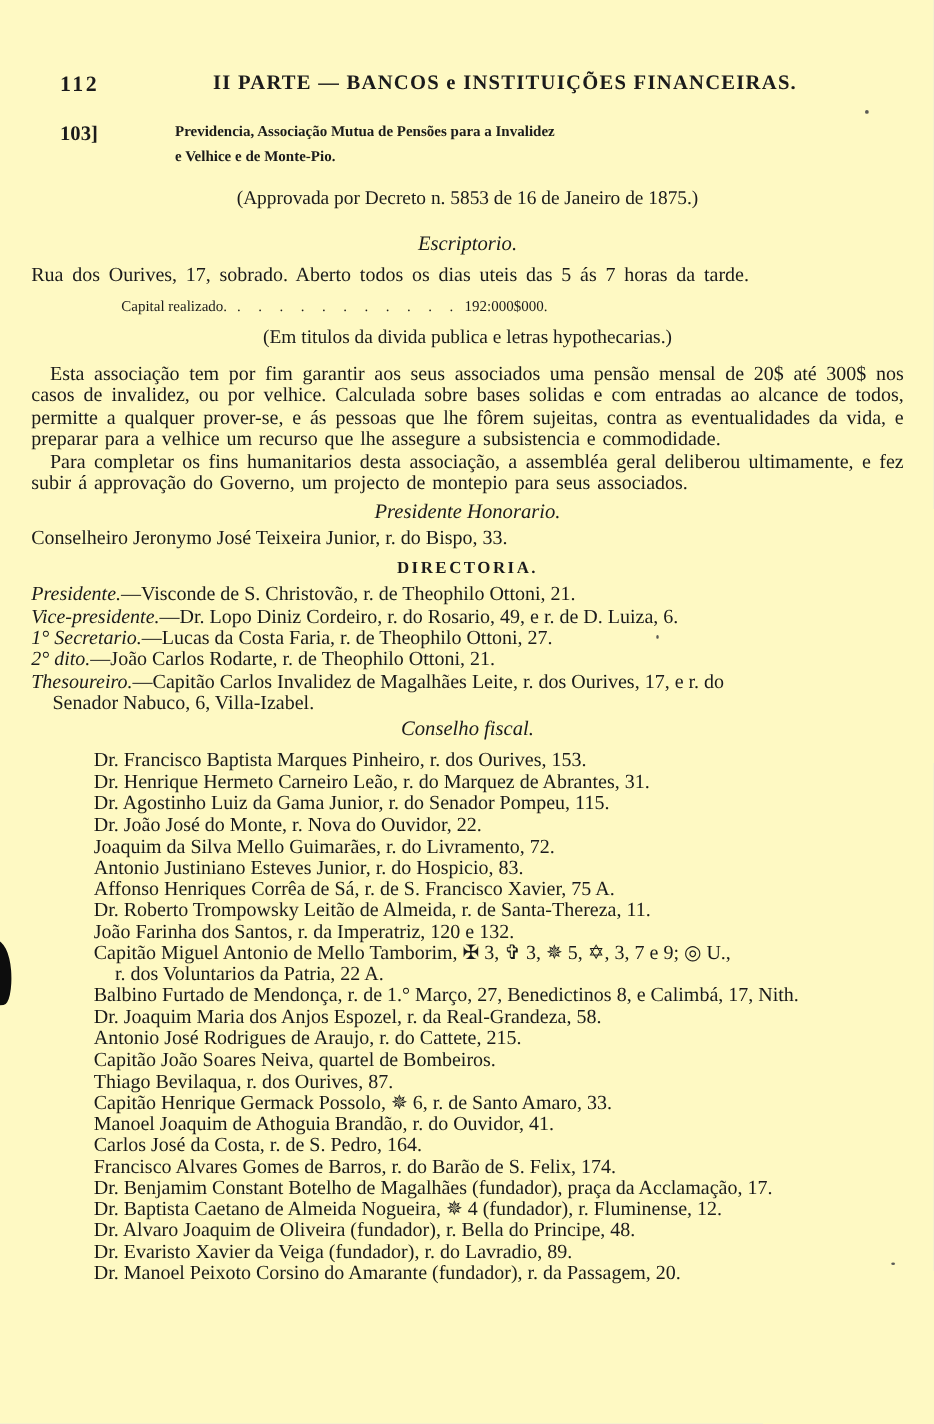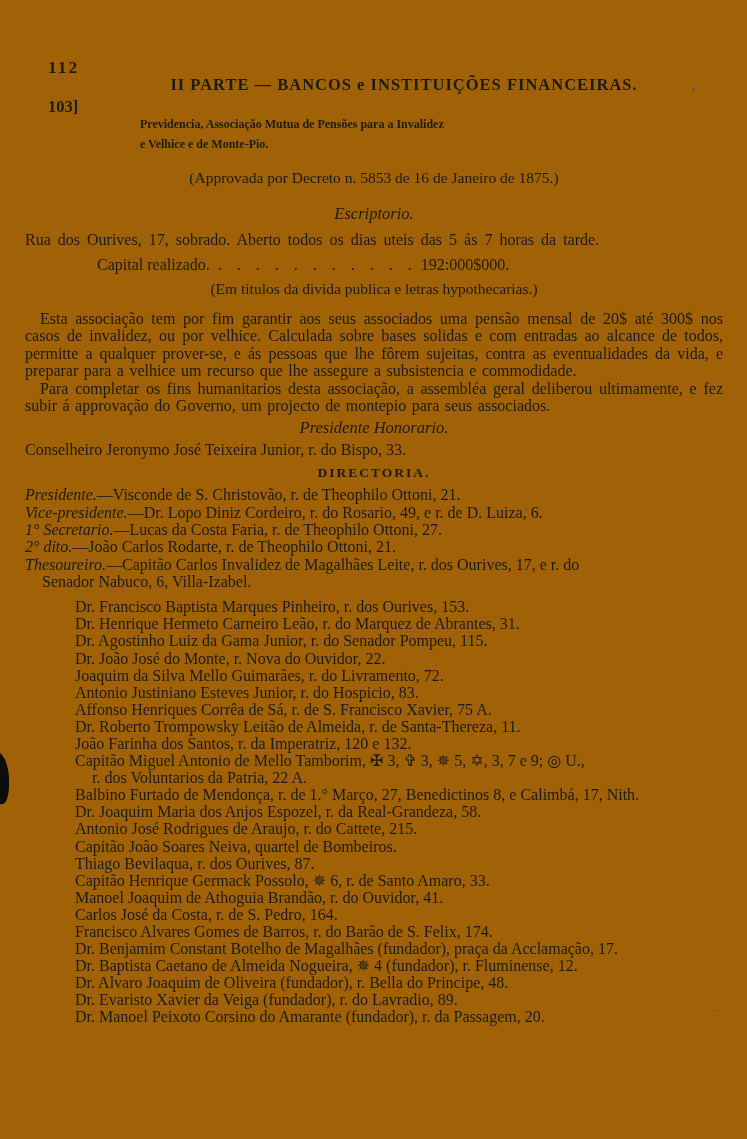--- a/index.html
+++ b/index.html
@@ -1,24 +1,24 @@
 <!DOCTYPE html>
 <html><head>
 <meta charset="utf-8">
 <style>
   html,body { margin:0; padding:0; background:#e8e6e0; }
   .page {
     position:relative;
     width:747px; height:1139px;
-    background:#a16207;
+    background:#fef9c3;
     overflow:hidden;
     font-family:"Liberation Serif","DejaVu Serif",serif;
     color:#1b1b1b;
   }
-  .content { position:absolute; left:25px; top:0; width:698px;margin-top:19px; }
+  .content { position:absolute; left:25px; top:0; width:698px; }
 
   .running-header {
     margin-top:57px;
     text-align:center;
     font-weight:bold;
     font-size:16.5px; line-height:18px;
     letter-spacing:1px;
     padding-left:60px;
   }
   .page-number {
@@ -35,21 +35,21 @@
     font-size:12px; line-height:19.5px;
     padding-left:115px;
   }
   .approval { margin-top:15px; text-align:center; font-size:15.5px; line-height:17px; }
 
   .h-italic { text-align:center; font-style:italic; font-size:16.5px; line-height:18px; }
   .office-heading { margin-top:19px; }
 
   .address { margin-top:8px; font-size:16px; line-height:17px; word-spacing:3px; }
 
-  .capital-line { margin-top:8px; padding-left:72px; font-size:16px; line-height:17px; }
+  .capital-line { margin-top:8px; padding-left:72px; font-size:12px; line-height:17px; }
   .capital-line .dots { word-spacing:9px; padding:0 8px; letter-spacing:1px; }
 
   .capital-note { margin-top:7px; text-align:center; font-size:15.5px; line-height:17px; }
 
   .paragraphs { margin-top:13px; font-size:16px; line-height:17.4px; text-align:justify; word-spacing:1.5px; }
   .paragraphs p { margin:0; text-indent:15px; }
 
   .honorary-heading { margin-top:5px; }
   .honorary-name { margin-top:4px; font-size:16px; line-height:17px; }
 
@@ -122,20 +122,21 @@
 
     <div class="board">
       <div><span class="role">Presidente.</span><span>—Visconde de S. Christovão, r. de Theophilo Ottoni, 21.</span></div>
       <div><span class="role">Vice-presidente.</span><span>—Dr. Lopo Diniz Cordeiro, r. do Rosario, 49, e r. de D. Luiza, 6.</span></div>
       <div><span class="role">1° Secretario.</span><span>—Lucas da Costa Faria, r. de Theophilo Ottoni, 27.</span></div>
       <div><span class="role">2° dito.</span><span>—João Carlos Rodarte, r. de Theophilo Ottoni, 21.</span></div>
       <div><span class="role">Thesoureiro.</span><span>—Capitão Carlos Invalidez de Magalhães Leite, r. dos Ourives, 17, e r. do</span></div>
       <div class="cont">Senador Nabuco, 6, Villa-Izabel.</div>
     </div>
 
+    <div class="h-italic fiscal-heading">Conselho fiscal.</div>
 
     <div class="fiscal">
       <div>Dr. Francisco Baptista Marques Pinheiro, r. dos Ourives, 153.</div>
       <div>Dr. Henrique Hermeto Carneiro Leão, r. do Marquez de Abrantes, 31.</div>
       <div>Dr. Agostinho Luiz da Gama Junior, r. do Senador Pompeu, 115.</div>
       <div>Dr. João José do Monte, r. Nova do Ouvidor, 22.</div>
       <div>Joaquim da Silva Mello Guimarães, r. do Livramento, 72.</div>
       <div>Antonio Justiniano Esteves Junior, r. do Hospicio, 83.</div>
       <div>Affonso Henriques Corrêa de Sá, r. de S. Francisco Xavier, 75 A.</div>
       <div>Dr. Roberto Trompowsky Leitão de Almeida, r. de Santa-Thereza, 11.</div>

